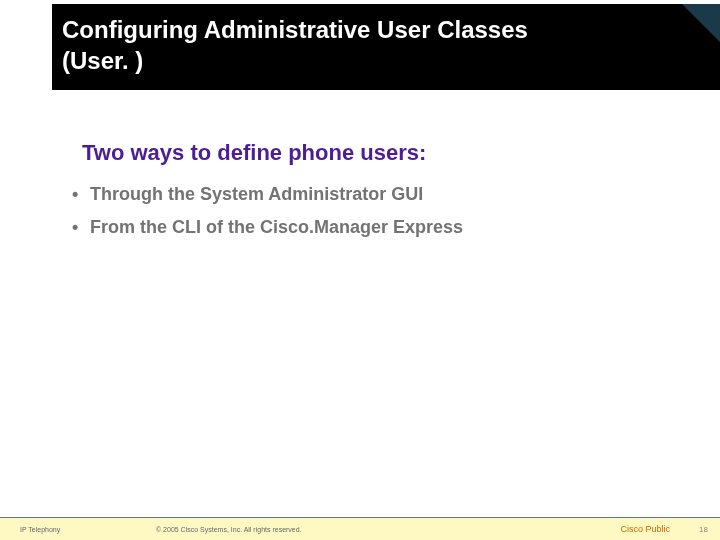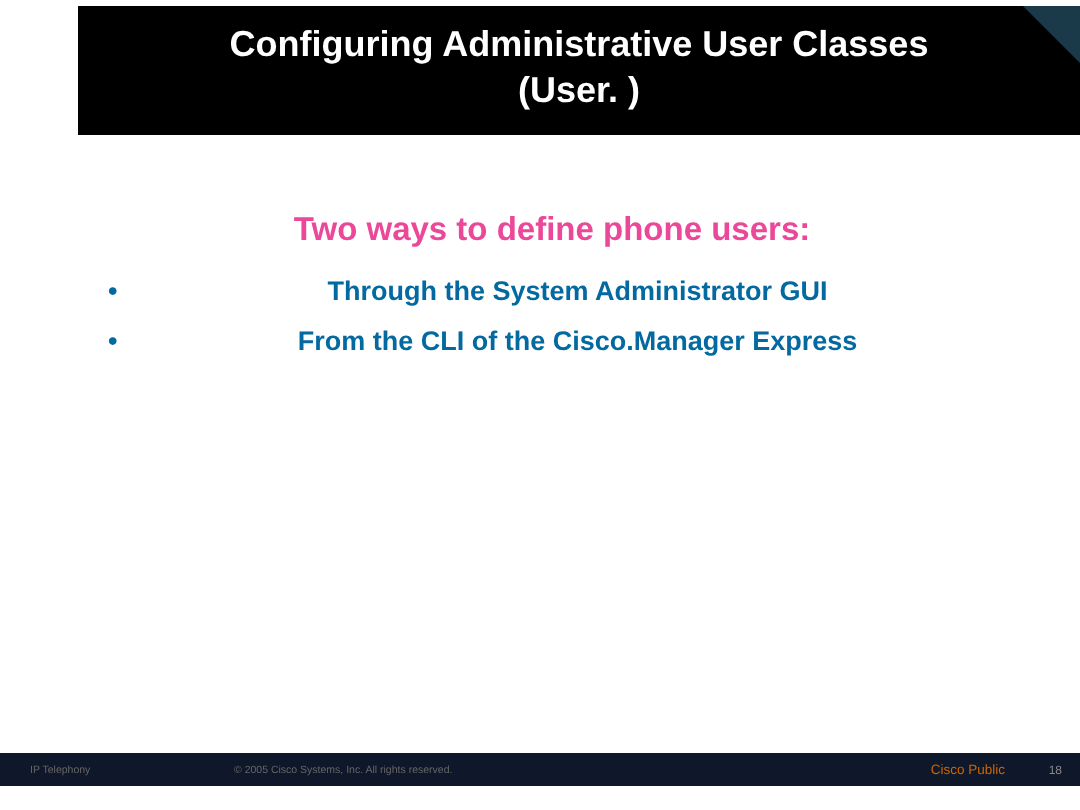--- a/index.html
+++ b/index.html
@@ -1,19 +1,18 @@
 <!DOCTYPE html>
 <html><head>
   <meta charset="utf-8">
   <style>
     * {
       margin: 0;
       padding: 0;
       box-sizing: border-box;
-      text-align: center;
     }
     body {
       width: 720px;
       height: 540px;
       background: #ffffff;
       font-family: Arial, Helvetica, sans-serif;
       position: relative;
       overflow: hidden;
     }
     .title-banner {
@@ -42,49 +41,50 @@
     }
     .content-area {
       position: absolute;
       top: 140px;
       left: 56px;
       right: 40px;
     }
     .subtitle {
       font-size: 22px;
       font-weight: bold;
-      color: #ec4899;
+      color: #4c1d95;
       margin-bottom: 18px;
+      margin-left: 26px;
     }
     .bullet-list {
       list-style: none;
       padding-left: 16px;
     }
     .bullet-item {
       font-size: 18px;
       font-weight: bold;
-      color: #0369a1;
+      color: #737373;
       margin-bottom: 12px;
       position: relative;
       padding-left: 18px;
     }
     .bullet-item::before {
       content: "•";
       position: absolute;
       left: 0;
       top: 0;
       font-size: 18px;
     }
     .footer {
       position: absolute;
-      bottom: 16px;
+      bottom: 0;
       left: 0;
       right: 0;
       height: 22px;
-      background: #0f172a;
+      background: #fef9c3;
       display: flex;
       align-items: center;
       font-size: 8px;
     }
     .footer-left {
       position: absolute;
       left: 20px;
       color: #666666;
       font-size: 7px;
     }

